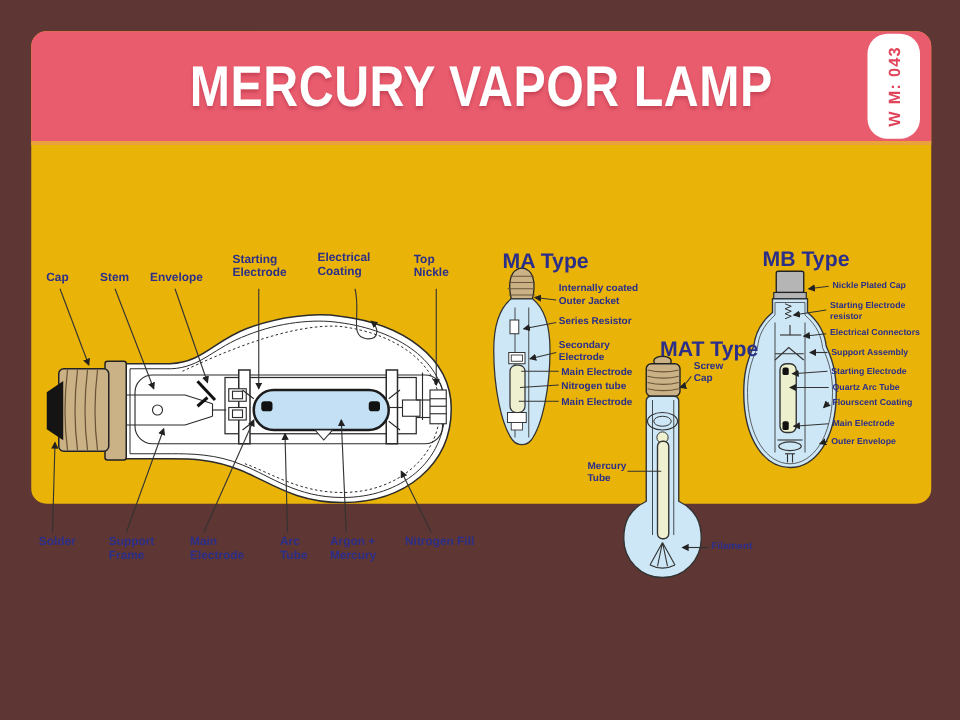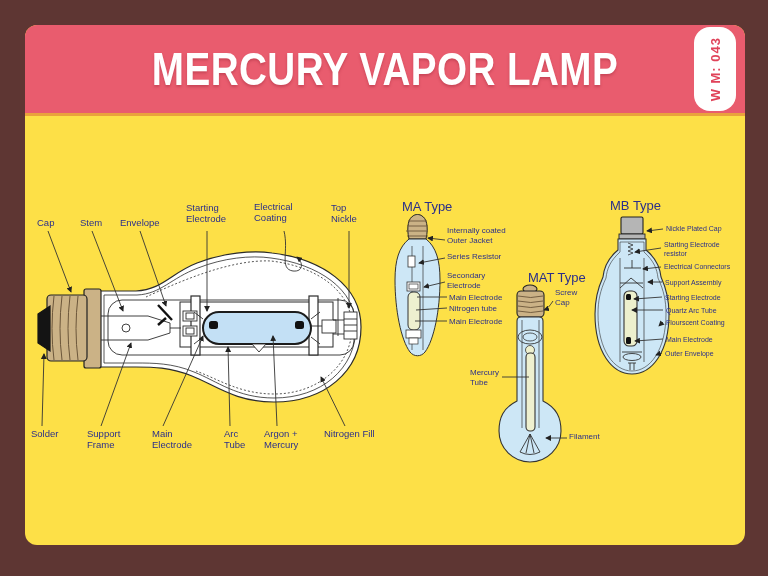--- a/index.html
+++ b/index.html
@@ -2,22 +2,22 @@
 <html><head>
 <meta charset="utf-8">
 <style>
   html,body{margin:0;padding:0;}
   body{
     width:768px;height:576px;position:relative;overflow:hidden;
     background:#5e3633;
     font-family:"Liberation Sans",sans-serif;
   }
   .card{
-    position:absolute;left:25px;top:25px;width:720px;height:520px;
-    background:#fde047;border-radius:12px;
+    position:absolute;left:25px;top:25px;width:720px;height:378px;
+    background:#eab308;border-radius:12px;
   }
   .header{
     position:absolute;left:0;top:0;width:100%;height:88px;
     background:#e95c6e;border-radius:12px 12px 0 0;
   }
   .rule{
     position:absolute;left:0;top:88px;width:100%;height:3px;background:#eaa23c;
   }
   .title{
     position:absolute;left:0;top:14px;width:100%;margin:0;text-align:center;
@@ -32,25 +32,25 @@
     display:flex;align-items:center;justify-content:center;
   }
   .badge span{
     writing-mode:vertical-rl;transform:rotate(180deg);
     font-weight:bold;font-size:13px;letter-spacing:1px;color:#e0435a;
   }
   .stage{position:absolute;left:0;top:0;width:768px;height:576px;}
   svg.draw{position:absolute;left:0;top:0;}
   .lbl{
     position:absolute;white-space:pre-line;color:#2b2f8a;
-    font-weight:normal;font-size:9.5px;line-height:1.2;
+    font-weight:bold;font-size:9.5px;line-height:1.2;
   }
   .lbl.sm{font-size:8px;line-height:1.25;}
   .lbl.xs{font-size:7px;line-height:1.3;}
-  .lbl.hd{font-size:13px;line-height:1.1;}
+  .lbl.hd{font-size:17px;line-height:1.1;}
 </style>
 </head>
 <body>
 
 <div class="card">
   <div class="header">
     <h1 class="title">MERCURY VAPOR LAMP</h1>
     <div class="badge">
       <span>W M: 043</span>
     </div>

